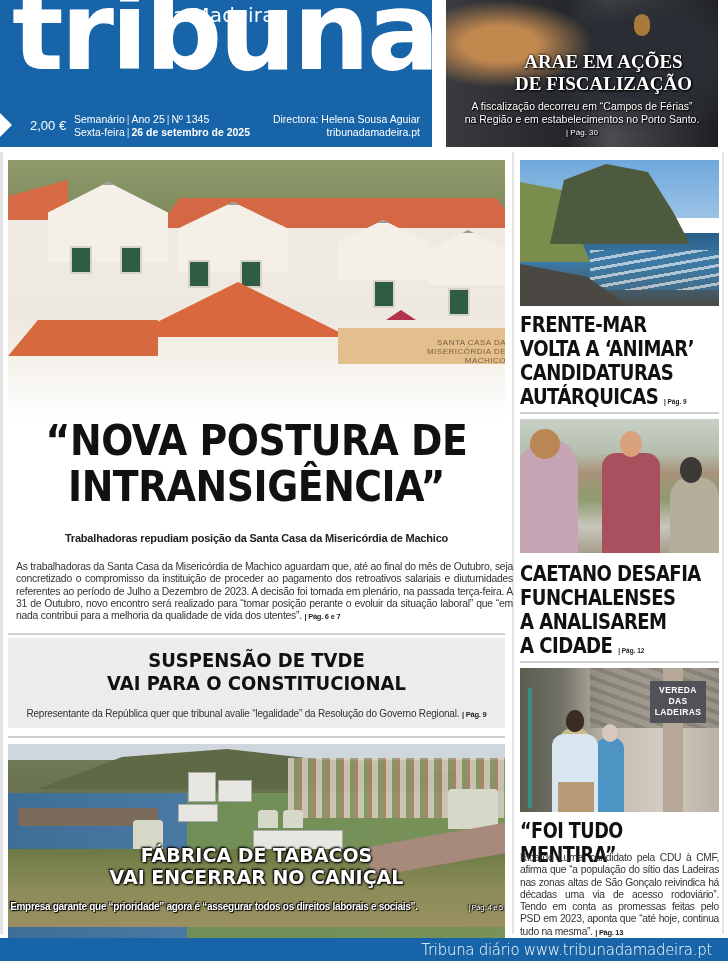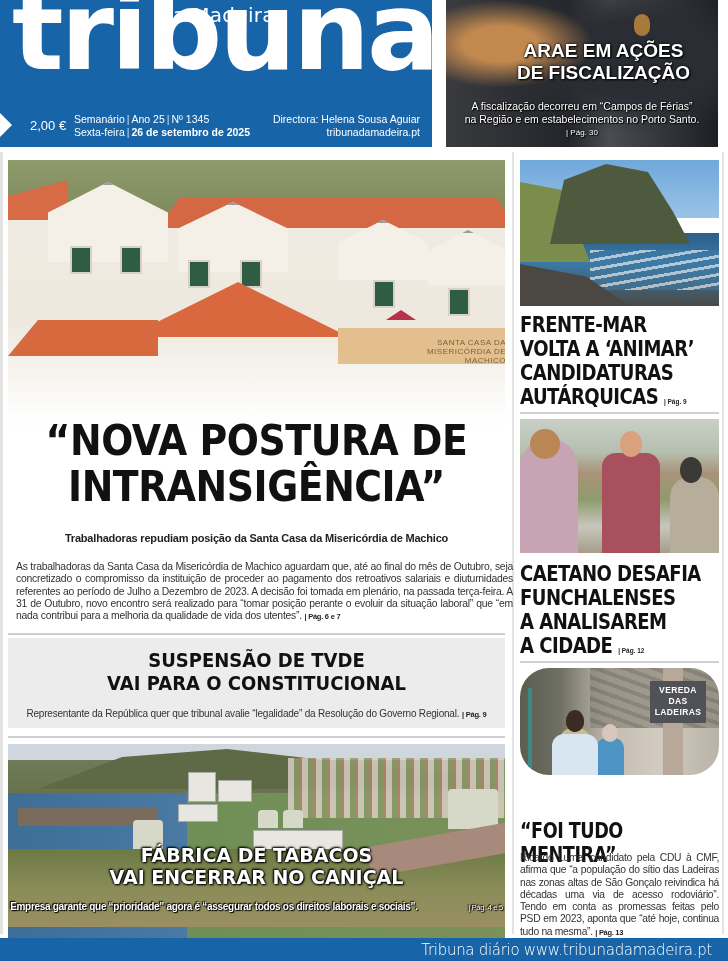--- a/index.html
+++ b/index.html
@@ -44,22 +44,22 @@
     background:
       radial-gradient(ellipse at 20% 30%, #c2894f 0 12%, transparent 30%),
       radial-gradient(ellipse at 70% 40%, #2a2d33 0 30%, transparent 60%),
       linear-gradient(90deg, #3a3b3f 0%, #23252a 45%, #4a4c52 60%, #1d1f24 100%);
   }
   .promo .badge {
     position: absolute; left: 188px; top: 14px; width: 16px; height: 22px;
     border-radius: 50% / 40%; background: #a77a3b;
   }
   .promo h2 {
-    position: absolute; left: 0; right: 0; top: 40px; text-align: center; color: #fff;
-    font-family: Liberation Sans, sans-serif; font-weight: bold; font-size: 19px; line-height: 22px;
+    position: absolute; left: 0; right: 0; top: 51px; text-align: center; color: #fff;
+    font-family: Liberation Serif, serif; font-weight: bold; font-size: 19px; line-height: 22px;
     text-shadow: 0 0 3px #000, 1px 1px 2px #000;
     padding-left: 43px;
   }
   .promo p {
     position: absolute; left: 0; right: 0; top: 100px; text-align: center; color: #fff;
     font-size: 10.5px; line-height: 13px; text-shadow: 0 0 2px #000, 1px 1px 1px #000;
   }
   .promo .pg { font-size: 8px; display: block; }
 
   
@@ -171,23 +171,22 @@
       linear-gradient(180deg, #c9cfc7 0%, #b5bfae 25%, #a9937a 40%, #8f9b6d 60%, #c8c6bd 80%, #a69d8a 100%);
   }
   .rc-photo.p2 .p-woman { position: absolute; left: 0; top: 20px; width: 58px; height: 114px; background: #c6a4b3; border-radius: 28px 28px 0 0; }
   .rc-photo.p2 .p-woman::before { content: ""; position: absolute; left: 10px; top: -10px; width: 30px; height: 30px; border-radius: 50%; background: #b98654; }
   .rc-photo.p2 .p-man { position: absolute; left: 82px; top: 34px; width: 58px; height: 100px; background: #a8505d; border-radius: 14px 14px 0 0; }
   .rc-photo.p2 .p-man::before { content: ""; position: absolute; left: 18px; top: -22px; width: 22px; height: 26px; border-radius: 50%; background: #d9a27c; }
   .rc-photo.p2 .p-man2 { position: absolute; left: 150px; top: 58px; width: 49px; height: 76px; background: #b6ad9a; border-radius: 20px 20px 0 0; }
   .rc-photo.p2 .p-man2::before { content: ""; position: absolute; left: 10px; top: -20px; width: 22px; height: 26px; border-radius: 50%; background: #3c3a36; }
 
   .rc-photo.p3 {
-    top: 668px; height: 107px;
+    top: 668px; height: 144px;
     background: linear-gradient(90deg, #5b5d4f 0%, #6f6f64 20%, #c4bcb0 45%, #d2cbc1 70%, #b9b2a6 100%);
-    border-radius: 29px;
   }
   .rc-photo.p3 .wall { position: absolute; left: 70px; top: 0; width: 129px; height: 60px; background: repeating-linear-gradient(20deg, #8a8579 0 6px, #6d6a60 6px 10px); opacity: .7; }
   .rc-photo.p3 .pole { position: absolute; left: 143px; top: 0; width: 20px; height: 146px; background: #b8a89a; }
   .rc-photo.p3 .sign {
     position: absolute; left: 130px; top: 13px; width: 56px; height: 42px; background: #505258; color: #fff;
     font-size: 8.5px; font-weight: bold; text-align: center; line-height: 11px; padding-top: 4px; letter-spacing: 0.4px;
   }
   .rc-photo.p3 .person1 { position: absolute; left: 40px; top: 60px; width: 30px; height: 86px; background: #c9bb8a; border-radius: 12px 12px 0 0; }
   .rc-photo.p3 .person1::before { content: ""; position: absolute; left: 6px; top: -16px; width: 18px; height: 20px; border-radius: 50%; background: #3e2f27; }
   .rc-photo.p3 .person2 { position: absolute; left: 32px; top: 66px; width: 46px; height: 80px; background: #d8e6f2; border-radius: 12px 12px 0 0; }

